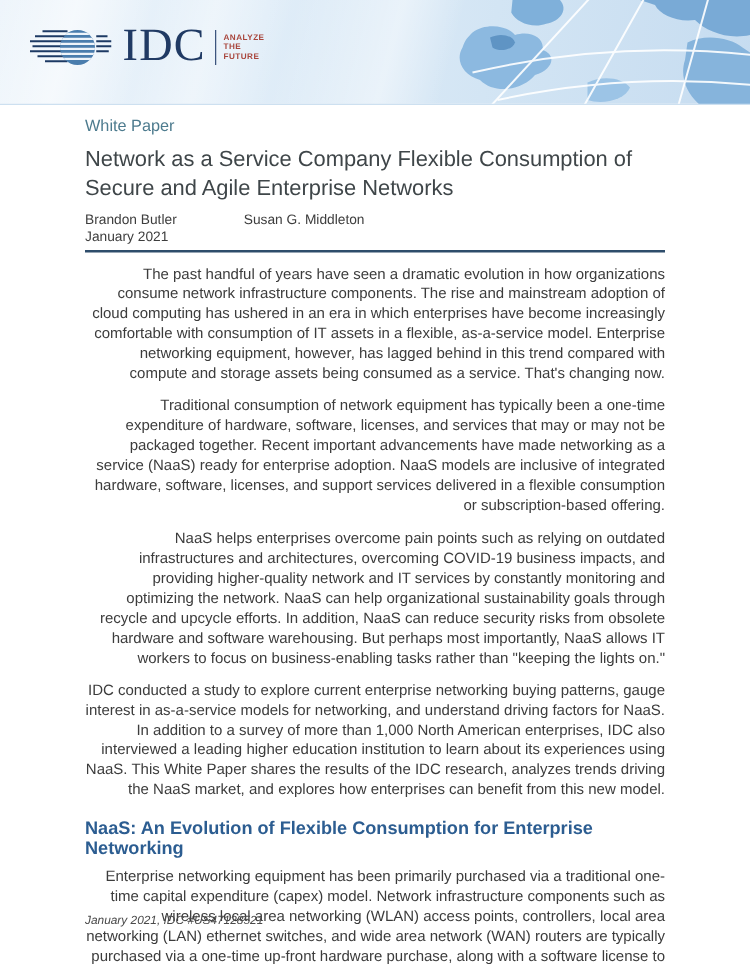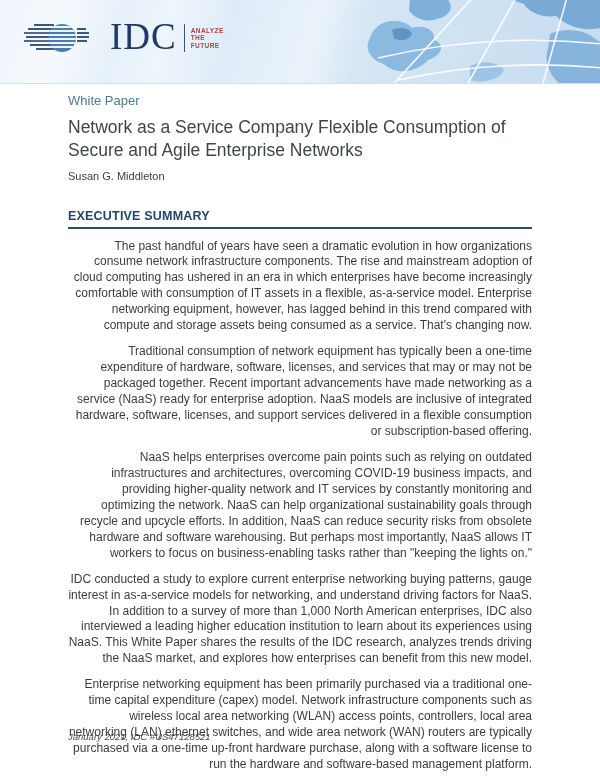--- a/index.html
+++ b/index.html
@@ -41,21 +41,21 @@
     display: flex;
     align-items: center;
   }
   .logo-globe { display: block; }
   .logo-word {
     font-family: "Liberation Serif", serif;
     font-size: 37px;
     line-height: 1;
     color: #203a64;
     letter-spacing: 1px;
-    margin-left: 20px;
+    margin-left: 8px;
     margin-top: -4px;
   }
   .logo-divider {
     width: 1px; height: 28px;
     background: #3c557e;
     margin: 0 6px 0 7px;
   }
   .logo-tagline {
     font-size: 6.5px;
     font-weight: bold;
@@ -198,32 +198,36 @@
   </div>
 
   <div class="content">
 
     <div class="white-paper">White Paper</div>
 
     <h1 class="doc-title">Network as a Service Company Flexible Consumption of Secure and Agile Enterprise Networks</h1>
 
 
     <div class="byline">
+      <div class="byline-col1">
+        <div>Brandon Butler</div>
+        <div class="date-line">January 2021</div>
+      </div>
       <div>
         <div>Susan G. Middleton</div>
       </div>
     </div>
 
-    <h2 class="exec-heading">EXECUTIVE SUMMARY</h2>
     <hr class="exec-rule">
 
     <p class="body-para">The past handful of years have seen a dramatic evolution in how organizations consume network infrastructure components. The rise and mainstream adoption of cloud computing has ushered in an era in which enterprises have become increasingly comfortable with consumption of IT assets in a flexible, as-a-service model. Enterprise networking equipment, however, has lagged behind in this trend compared with compute and storage assets being consumed as a service. That's changing now.</p>
     <p class="body-para">Traditional consumption of network equipment has typically been a one-time expenditure of hardware, software, licenses, and services that may or may not be packaged together. Recent important advancements have made networking as a service (NaaS) ready for enterprise adoption. NaaS models are inclusive of integrated hardware, software, licenses, and support services delivered in a flexible consumption or subscription-based offering.</p>
     <p class="body-para">NaaS helps enterprises overcome pain points such as relying on outdated infrastructures and architectures, overcoming COVID-19 business impacts, and providing higher-quality network and IT services by constantly monitoring and optimizing the network. NaaS can help organizational sustainability goals through recycle and upcycle efforts. In addition, NaaS can reduce security risks from obsolete hardware and software warehousing. But perhaps most importantly, NaaS allows IT workers to focus on business-enabling tasks rather than "keeping the lights on."</p>
     <p class="body-para">IDC conducted a study to explore current enterprise networking buying patterns, gauge interest in as-a-service models for networking, and understand driving factors for NaaS. In addition to a survey of more than 1,000 North American enterprises, IDC also interviewed a leading higher education institution to learn about its experiences using NaaS. This White Paper shares the results of the IDC research, analyzes trends driving the NaaS market, and explores how enterprises can benefit from this new model.</p>
 
+    <h2 class="section-heading">NaaS: An Evolution of Flexible Consumption for Enterprise Networking</h2>
     <p class="body-para">Enterprise networking equipment has been primarily purchased via a traditional one-time capital expenditure (capex) model. Network infrastructure components such as wireless local area networking (WLAN) access points, controllers, local area networking (LAN) ethernet switches, and wide area network (WAN) routers are typically purchased via a one-time up-front hardware purchase, along with a software license to run the hardware and software-based management platform.</p>
 
   </div>
 
   <div class="footer">January 2021, IDC #US47128521</div>
 
 </div>
 
 </body></html>

